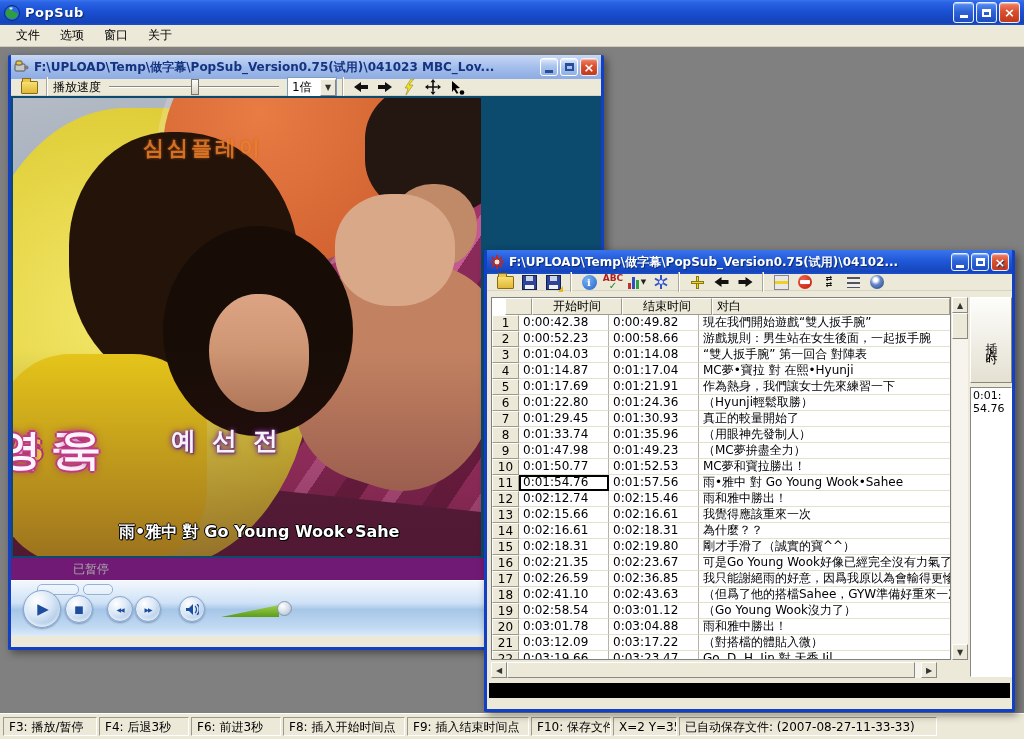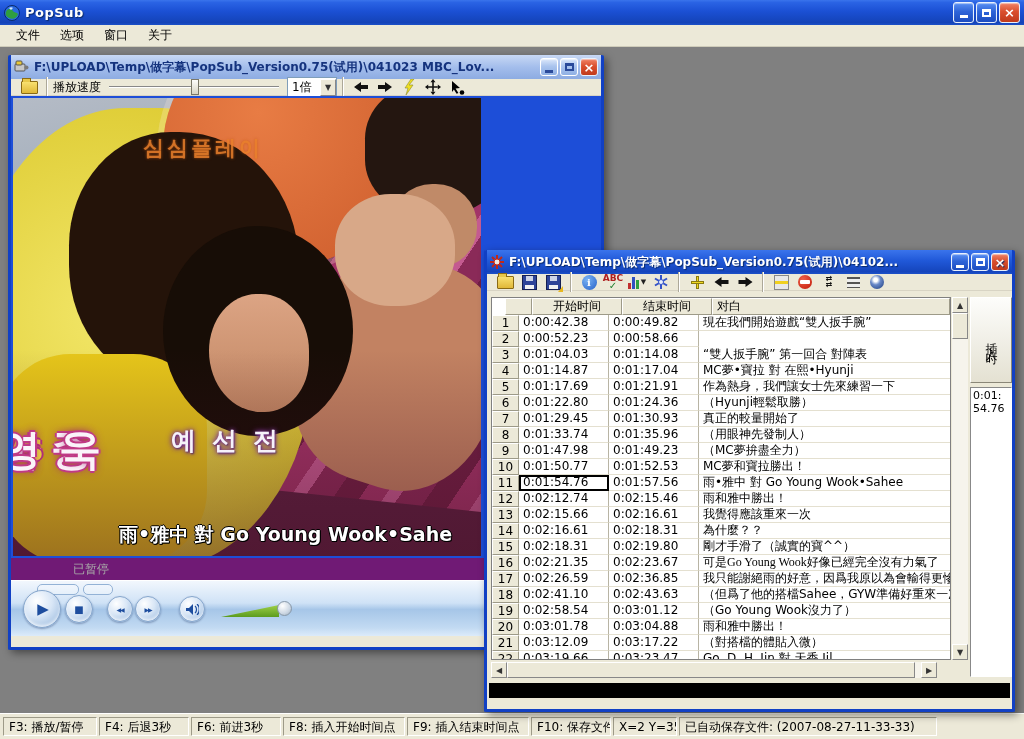--- a/index.html
+++ b/index.html
@@ -68,21 +68,21 @@
   .i-plus i:nth-child(2){transform:rotate(90deg);}
   .i-stopsign{width:14px;height:14px;border-radius:50%;background:radial-gradient(circle at 35% 30%,#f06048,#c01808);position:relative;}
   .i-stopsign:before{content:"";position:absolute;left:2px;top:5px;width:10px;height:4px;background:#fff;border-radius:1px;}
   .i-swap{font-size:8px;line-height:6px;color:#111;font-weight:bold;text-align:center;}
   .i-split{width:13px;height:13px;border:1px solid #888;background:#e8e8e8;position:relative;}
   .i-split:before{content:"";position:absolute;left:0;top:5px;width:13px;height:3px;background:#f0d020;}
   .i-merge{width:13px;height:11px;background:repeating-linear-gradient(180deg,#555 0 2px,#eee 2px 5px);}
   .i-eye{width:14px;height:14px;border-radius:50%;background:radial-gradient(circle at 40% 35%,#fff 15%,#6888c8 40%,#183878);}
   .arrow-svg{display:block;}
   
-  .vw-video{height:462px;background:#1d4ed8;position:relative;overflow:hidden;text-decoration:underline;}
+  .vw-video{height:462px;background:#0c4a6e;position:relative;overflow:hidden;text-decoration:underline;}
   .vw-canvas{position:absolute;left:2px;top:2px;width:468px;height:458px;overflow:hidden;background:#5a2040;}
   .vw-canvas *{position:absolute;}
   .ly-gray{left:-60px;top:-50px;width:380px;height:210px;background:linear-gradient(#b8bec8,#96a4b4);transform:rotate(-14deg);}
   .ly-stripes{right:-80px;top:-60px;width:400px;height:460px;transform:rotate(6deg);
     background:repeating-linear-gradient(118deg,#6f1f44 0 22px,#a23468 22px 42px,#c45a90 42px 54px,#8a2a58 54px 78px);}
   .ly-yellow{left:-40px;top:10px;width:340px;height:460px;background:radial-gradient(circle at 40% 45%,#f2e668,#decc34 70%,#c8b428);border-radius:45%;}
   .ly-circle1{left:150px;top:-70px;width:240px;height:240px;border-radius:50%;
     background:radial-gradient(circle at 40% 35%,#e87c44,#cc5c2c);box-shadow:0 0 0 6px rgba(255,235,220,.25);}
   .ly-circle2{left:428px;top:-20px;width:80px;height:80px;border-radius:50%;background:#e88030;}
   .ly-hair-r{left:352px;top:-14px;width:140px;height:130px;border-radius:42%;background:#241610;}
@@ -95,21 +95,21 @@
   .ly-hands{left:322px;top:96px;width:120px;height:112px;border-radius:46%;background:#d8a888;}
   .ly-shade{left:0;top:0;width:468px;height:458px;background:linear-gradient(rgba(0,0,0,0) 55%,rgba(70,15,35,.45));}
   .ov-wm{left:130px;top:36px;color:rgba(235,130,45,.8);font-weight:bold;font-size:21px;letter-spacing:3px;
     text-shadow:0 0 3px rgba(200,90,20,.7);}
   .ov-top{left:158px;top:326px;color:#f6f2fa;font-weight:bold;font-size:25px;letter-spacing:16px;
     text-shadow:0 0 4px #8a3aa0,0 0 6px #6a2a80,1px 1px 2px #402050;}
   .ov-main{left:-14px;top:352px;width:494px;display:flex;align-items:center;justify-content:space-between;
     font-weight:bold;font-size:42px;color:#fbf4fa;white-space:nowrap;
     text-shadow:-2px 0 #c03a86,2px 0 #c03a86,0 -2px #c03a86,0 2px #c03a86,0 0 8px #a02870;}
   .ov-main .vs{font-size:30px;color:#ecd83c;text-shadow:-2px 0 #b03078,2px 0 #b03078,0 -2px #b03078,0 2px #b03078;}
-  .ov-sub{left:106px;top:424px;color:#fff;font-weight:bold;font-size:19px;white-space:nowrap;
+  .ov-sub{left:106px;top:424px;color:#fff;font-weight:bold;font-size:16px;white-space:nowrap;
     text-shadow:-1px 0 #000,1px 0 #000,0 -1px #000,0 1px #000,1px 1px #000;}
   .vw-paused{height:22px;background:#701a75;color:#a8a8a8;line-height:22px;padding-left:62px;font-size:12px;}
   .vw-player{height:55px;position:relative;border-top:1px solid #fff;
     background:linear-gradient(180deg,#f2f7fd 0%,#cfe2f6 40%,#a6c6e8 52%,#c2daf2 85%,#dcebfa 100%);}
   .pill{position:absolute;top:3px;height:9px;border:1px solid #93b2d6;border-radius:5px;background:rgba(255,255,255,.25);}
   .pbtn{position:absolute;border-radius:50%;border:1px solid #86a6cc;color:#1d4d9e;
     background:radial-gradient(circle at 35% 28%,#ffffff,#d8e6f6 45%,#a8c4e4 80%,#90b0d8);
     box-shadow:0 1px 2px rgba(10,30,80,.35),inset 0 -2px 3px rgba(255,255,255,.7);
     display:flex;align-items:center;justify-content:center;}
   .vol-wedge{position:absolute;left:145px;top:24px;width:58px;height:12px;
@@ -404,20 +404,21 @@
           <div class="trow">
             <div class="c n w-n">1</div>
             <div class="c t w-s">0:00:42.38</div>
             <div class="c t w-e">0:00:49.82</div>
             <div class="c d" style="flex: 1 1 0%;">現在我們開始遊戲“雙人扳手腕”</div>
           </div>
           <div class="trow">
             <div class="c n w-n">2</div>
             <div class="c t w-s">0:00:52.23</div>
             <div class="c t w-e">0:00:58.66</div>
+            <div class="c d" style="flex: 1 1 0%;">游戲規則：男生站在女生後面，一起扳手腕</div>
           </div>
           <div class="trow">
             <div class="c n w-n">3</div>
             <div class="c t w-s">0:01:04.03</div>
             <div class="c t w-e">0:01:14.08</div>
             <div class="c d" style="flex: 1 1 0%;">“雙人扳手腕” 第一回合 對陣表</div>
           </div>
           <div class="trow">
             <div class="c n w-n">4</div>
             <div class="c t w-s">0:01:14.87</div>
@@ -487,21 +488,21 @@
           <div class="trow">
             <div class="c n w-n">15</div>
             <div class="c t w-s">0:02:18.31</div>
             <div class="c t w-e">0:02:19.80</div>
             <div class="c d" style="flex: 1 1 0%;">剛才手滑了（誠實的寶^^）</div>
           </div>
           <div class="trow">
             <div class="c n w-n">16</div>
             <div class="c t w-s">0:02:21.35</div>
             <div class="c t w-e">0:02:23.67</div>
-            <div class="c d" style="flex: 1 1 0%; font-family: Liberation Serif, serif;">可是Go Young Wook好像已經完全沒有力氣了</div>
+            <div class="c d" style="flex: 1 1 0%;">可是Go Young Wook好像已經完全沒有力氣了</div>
           </div>
           <div class="trow">
             <div class="c n w-n">17</div>
             <div class="c t w-s">0:02:26.59</div>
             <div class="c t w-e">0:02:36.85</div>
             <div class="c d" style="flex: 1 1 0%;">我只能謝絕雨的好意，因爲我原以為會輸得更慘</div>
           </div>
           <div class="trow">
             <div class="c n w-n">18</div>
             <div class="c t w-s">0:02:41.10</div>

